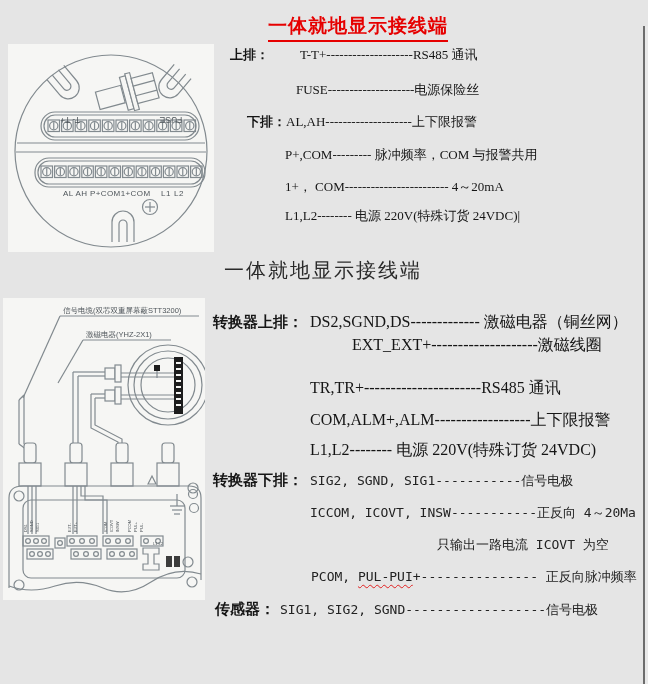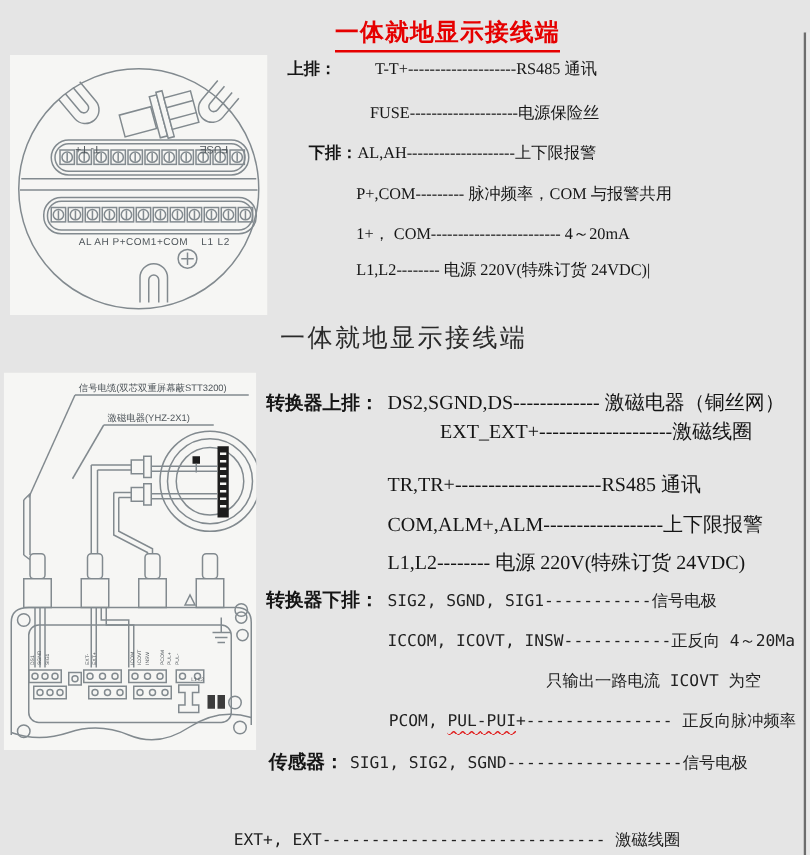--- a/index.html
+++ b/index.html
@@ -323,17 +323,16 @@
   <div class="row s2" style="left:213px;top:312px;"><span class="lbl lbl15 lw97">转换器上排：</span><span>DS2,SGND,DS------------- 激磁电器（铜丝网）</span></div>
   <div class="row s2" style="left:310px;top:335px;margin-left:42px;"><span>EXT_EXT+--------------------激磁线圈</span></div>
   <div class="row s2" style="left:310px;top:378px;"><span>TR,TR+----------------------RS485 通讯</span></div>
   <div class="row s2" style="left:310px;top:410px;"><span>COM,ALM+,ALM------------------上下限报警</span></div>
   <div class="row s2" style="left:310px;top:440px;"><span>L1,L2-------- 电源 220V(特殊订货 24VDC)</span></div>
   <div class="row" style="left:213px;top:471px;"><span class="lbl lbl15 lw97">转换器下排：</span><span class="mono">SIG2, SGND, SIG1-----------信号电极</span></div>
   <div class="row mono" style="left:310px;top:504px;"><span>ICCOM, ICOVT, INSW-----------正反向 4～20Ma</span></div>
   <div class="row mono" style="left:437px;top:536px;"><span>只输出一路电流 ICOVT 为空</span></div>
   <div class="row mono" style="left:311px;top:568px;"><span>PCOM, </span><span class="wavy">PUL-PUI</span><span>+--------------- 正反向脉冲频率</span></div>
   <div class="row" style="left:215px;top:600px;"><span class="lbl lbl15 lw65">传感器：</span><span class="mono">SIG1, SIG2, SGND------------------信号电极</span></div>
-  <div class="row mono" style="left:187px;top:663px;"><span>EXT+, EXT----------------------------- 激磁线圈</span></div>
 
   <div class="edge-line"></div>
   <div class="edge-pad"></div>
 </div>
 
 </body></html>

